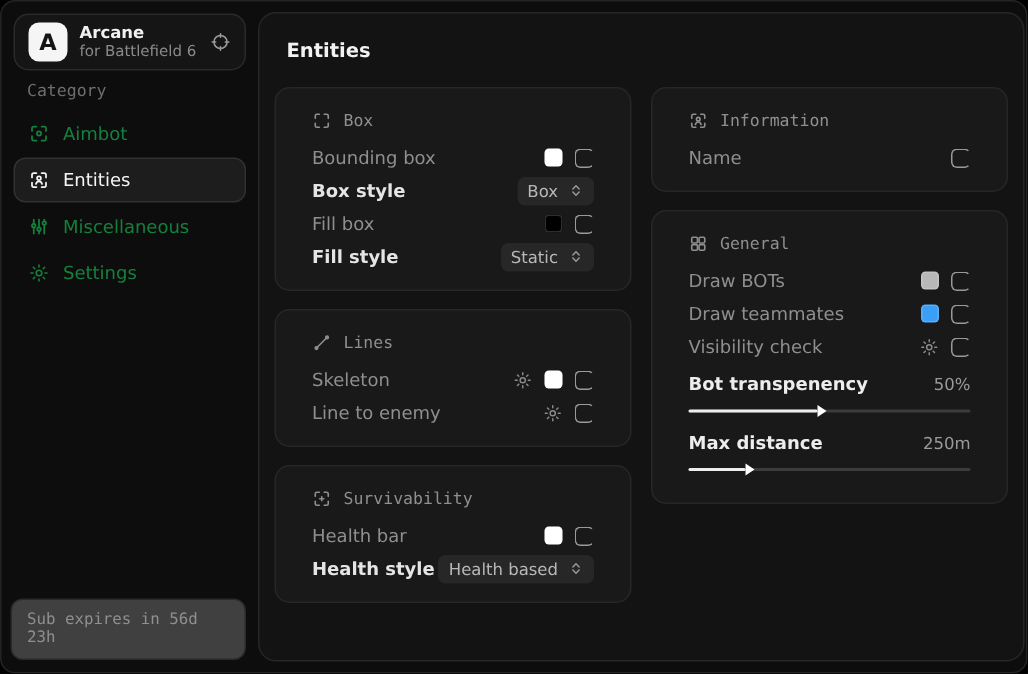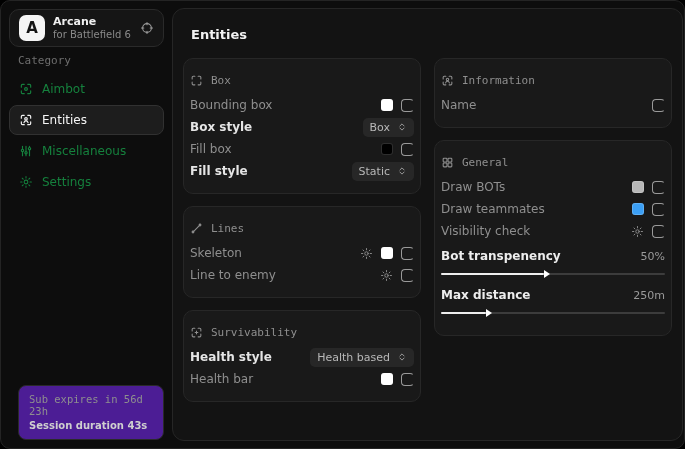--- a/index.html
+++ b/index.html
@@ -18,32 +18,32 @@
   .logo-title{font-size:11px;font-weight:700;color:#f0f0f0;}
   .logo-sub{font-size:10px;color:#8a8a8a;}
   .logo-action{margin-left:auto;color:#9a9a9a;display:flex;}
   .category-label{margin:7px 0 7px 9px;font-family:"DejaVu Sans Mono","Liberation Mono",monospace;
                   font-size:11px;color:#6e6e6e;}
   .nav{display:flex;flex-direction:column;gap:1px;}
   .nav-item{display:flex;align-items:center;gap:9px;height:28px;padding:0 9px;border-radius:8px;
             color:#15803d;font-size:12px;border:1px solid transparent;cursor:pointer;}
   .nav-item.active{background:#1d1d1d;border-color:#313131;color:#f5f5f5;}
   .nav-item svg{flex:none;}
-  .sidebar-footer{position:absolute;left:17px;right:8px;bottom:8px;border:1px solid #2a2a2a;
-                  background:#4c1d95;border-radius:8px;padding:7px 10px 8px;box-sizing:border-box;}
+  .sidebar-footer{position:absolute;left:6px;right:8px;bottom:8px;border:1px solid #2a2a2a;
+                  background:#404040;border-radius:8px;padding:7px 10px 8px;box-sizing:border-box;}
   .footer-line1{font-family:"DejaVu Sans Mono","Liberation Mono",monospace;font-size:10.5px;color:#8f8f8f;}
   .footer-line2{font-size:10px;font-weight:700;color:#cfcfcf;margin-top:3px;}
 
   
   .main{flex:1;margin:7px 7px 7px 0;background:#131313;border:1px solid #262626;border-radius:12px;
         padding:10px 10px;box-sizing:border-box;position:relative;}
   .page-title{font-size:13px;font-weight:700;color:#f2f2f2;margin:8px 0 16px 8px;}
   .columns{display:flex;gap:13px;}
   .col{width:238px;flex:none;display:flex;flex-direction:column;gap:12px;}
-  .card{background:#191919;border:1px solid #272727;border-radius:10px;padding:9px 6px 11px;box-sizing:border-box;}
+  .card{background:#191919;border:1px solid #272727;border-radius:10px;padding:9px 24px 11px;box-sizing:border-box;}
   .card-header{display:flex;align-items:center;gap:8px;height:24px;color:#8f8f8f;
                font-family:"DejaVu Sans Mono","Liberation Mono",monospace;font-size:11px;margin-bottom:2px;}
   .card-header svg{flex:none;}
   .row{display:flex;align-items:center;height:22px;}
   .row-label{font-size:12px;color:#8f8f8f;}
   .row.bright .row-label{color:#e5e5e5;font-weight:600;}
   .controls{margin-left:auto;display:flex;align-items:center;gap:8px;}
   .swatch{width:12px;height:12px;border-radius:3px;box-shadow:inset 0 0 0 1px rgba(255,255,255,0.18);cursor:pointer;}
   .checkbox{width:13px;height:13px;box-sizing:border-box;border:1.5px solid #9a9a9a;
             border-right-color:transparent;border-radius:4px;cursor:pointer;}
@@ -161,21 +161,20 @@
           <svg width="14" height="14" viewBox="0 0 24 24" fill="none" stroke="currentColor" stroke-width="1.8" stroke-linecap="round">
               <use href="#i-gear"></use>
             </svg>
         </span>
         <span>Settings</span>
       </div>
     </div>
 
     <div class="sidebar-footer">
       <div class="footer-line1">Sub expires in 56d 23h</div>
-      <div class="footer-line2">Session duration 43s</div>
     </div>
   </div>
 
   <div class="main">
     <div class="page-title">Entities</div>
 
     <div class="columns">
 
       <div class="col">
 
@@ -262,36 +261,36 @@
 
         <div class="card">
           <div class="card-header">
             <span style="display:flex">
               <svg width="13" height="13" viewBox="0 0 24 24" fill="none" stroke="currentColor" stroke-width="2" stroke-linecap="round">
                   <use href="#i-scan-plus"></use>
                 </svg>
             </span>
             <span>Survivability</span>
           </div>
+          <div class="row">
+            <span class="row-label">Health bar</span>
+            <span class="controls">
+              <span class="swatch" style="background: rgb(255, 255, 255);"></span>
+              <span class="checkbox"></span>
+            </span>
+          </div>
           <div class="row bright">
             <span class="row-label">Health style</span>
             <span class="controls">
               <span class="dropdown">
                 <span>Health based</span>
                 <svg width="10" height="10" viewBox="0 0 24 24" fill="none" stroke="currentColor" stroke-width="2.4" stroke-linecap="round" stroke-linejoin="round">
                     <use href="#i-updown"></use>
                   </svg>
               </span>
-            </span>
-          </div>
-          <div class="row">
-            <span class="row-label">Health bar</span>
-            <span class="controls">
-              <span class="swatch" style="background: rgb(255, 255, 255);"></span>
-              <span class="checkbox"></span>
             </span>
           </div>
         </div>
       </div>
 
       <div class="col">
 
         <div class="card">
           <div class="card-header">
             <span style="display:flex">

